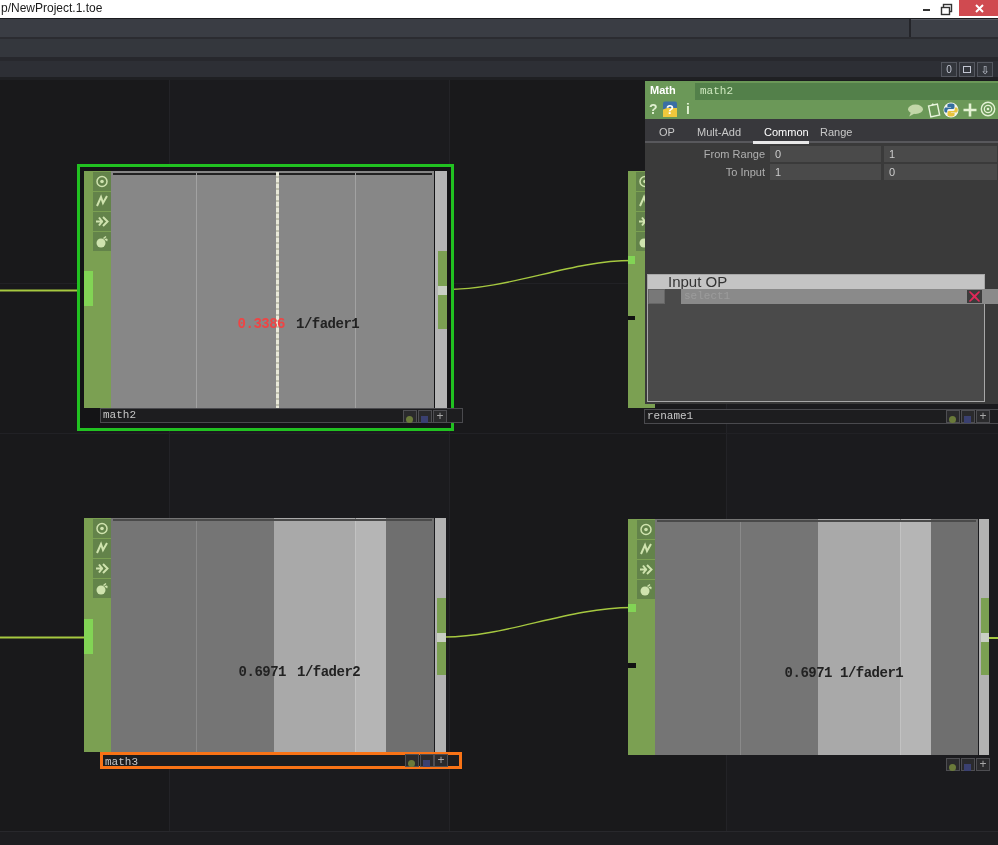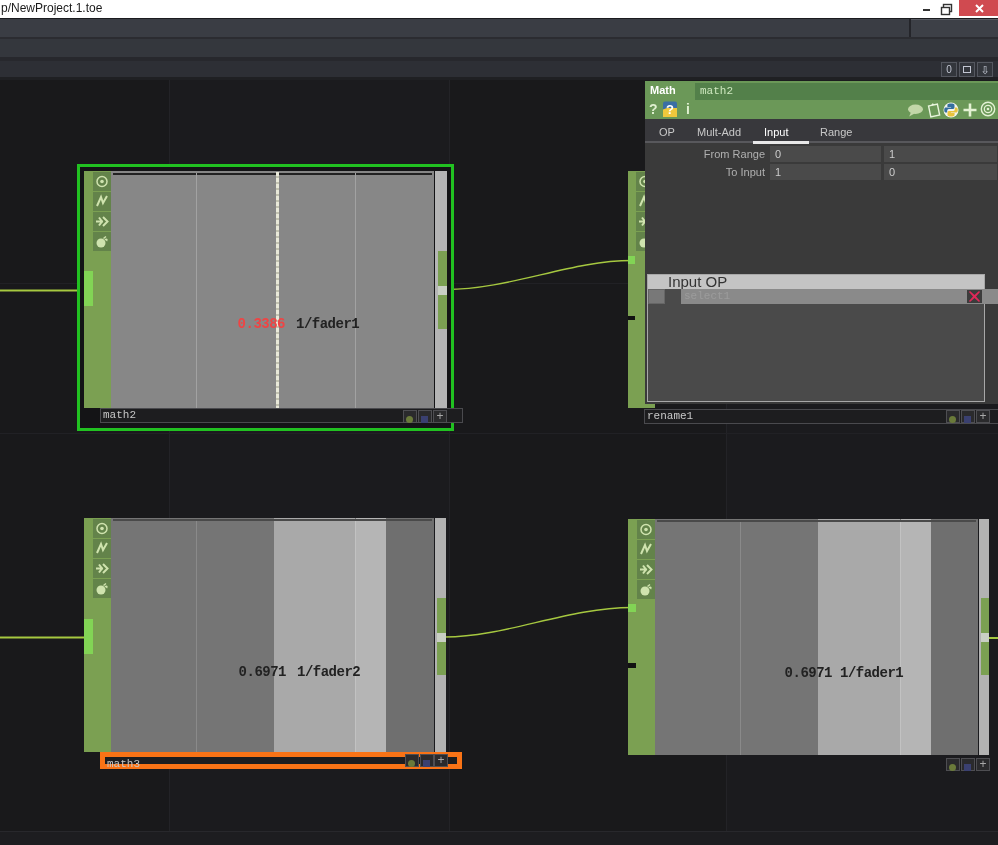--- a/index.html
+++ b/index.html
@@ -129,21 +129,21 @@
     <div class="abs" style="left:302px;top:0;width:48px;height:234px;background:#6f6f6f;"></div>
     <div class="abs" style="left:29px;top:1px;width:319px;height:2px;background:#4a4a4a;"></div>
     <div class="abs mono" style="left:0;top:146px;width:186px;height:14px;font-size:14px;letter-spacing:-0.5px;font-weight:bold;color:#222;text-align:right;">0.6971</div>
     <div class="abs mono" style="left:197px;top:146px;font-size:14px;letter-spacing:-0.5px;font-weight:bold;color:#222;">1/fader2</div>
 
     <div class="abs" style="left:351px;top:0;width:11px;height:234px;background:#b2b2b2;"></div>
     <div class="abs" style="left:353px;top:80px;width:9px;height:35px;background:#7ba052;"></div>
     <div class="abs" style="left:353px;top:115px;width:9px;height:9px;background:#c9cfc4;"></div>
     <div class="abs" style="left:353px;top:124px;width:9px;height:33px;background:#7ba052;"></div>
 
-    <div class="abs mono" style="left:0;top:234px;width:362px;height:17px;background:#1d1d1f;border:5px solid #f97316;color:#c8c8c8;font-size:11px;line-height:15px;padding-left:2px;">math3</div>
+    <div class="abs mono" style="left:0;top:234px;width:362px;height:17px;background:#1d1d1f;border:3px solid #f97316;color:#c8c8c8;font-size:11px;line-height:15px;padding-left:2px;">math3</div>
     <div class="nbar-btn" style="left:321px;top:236px;"><svg width="11" height="11">
           <circle cx="5.5" cy="5.5" r="3.5" fill="#6a7a3a"></circle>
         </svg></div>
     <div class="nbar-btn" style="left:336px;top:236px;"><svg width="11" height="11">
           <rect x="2" y="2" width="7" height="7" fill="#3a4070"></rect>
         </svg></div>
     <div class="nbar-btn" style="left:350px;top:236px;color:#a8a8a8;font-size:12px;line-height:10px;text-align:center;">+</div>
   </div>
 
   <div class="abs" id="n-rename1" style="left:628px;top:171px;width:362px;height:252px;">
@@ -250,21 +250,21 @@
       <path d="M8 1.5 V14.5 M1.5 8 H14.5" stroke="#e4f2d4" stroke-width="2.6"></path>
     </svg>
     <svg class="abs" style="left:335px;top:20px;" width="16" height="16" viewBox="0 0 16 16">
       <circle cx="8" cy="8" r="6.7" fill="none" stroke="#e4f2d4" stroke-width="1.4"></circle>
       <circle cx="8" cy="8" r="3.7" fill="none" stroke="#e4f2d4" stroke-width="1.3"></circle>
       <circle cx="8" cy="8" r="1.3" fill="#e4f2d4"></circle>
     </svg>
     <div class="abs" style="left:0;top:38px;width:353px;height:24px;background:#38383c;border-bottom:2px solid #58585c;"></div>
     <div class="abs" style="left:14px;top:45px;font-size:11px;color:#c8c8c8;">OP</div>
     <div class="abs" style="left:52px;top:45px;font-size:11px;color:#c8c8c8;">Mult-Add</div>
-    <div class="abs" style="left:119px;top:45px;font-size:11px;color:#fff;">Input</div>
+    <div class="abs" style="left:119px;top:45px;font-size:11px;color:#fff;">Common</div>
     <div class="abs" style="left:108px;top:60px;width:56px;height:3px;background:#e8e8e8;"></div>
     <div class="abs" style="left:175px;top:45px;font-size:11px;color:#c8c8c8;">Range</div>
     <div class="abs" style="left:20px;top:67px;width:100px;height:14px;font-size:11px;color:#b0b0b0;text-align:right;white-space:nowrap;">From Range</div>
     <div class="abs" style="left:125px;top:65px;width:111px;height:16px;background:#4a4a4a;color:#ccc;font-size:11px;line-height:16px;padding-left:5px;">0</div>
     <div class="abs" style="left:239px;top:65px;width:113px;height:16px;background:#4a4a4a;color:#ccc;font-size:11px;line-height:16px;padding-left:5px;">1</div>
     <div class="abs" style="left:20px;top:85px;width:100px;height:14px;font-size:11px;color:#b0b0b0;text-align:right;white-space:nowrap;">To Input</div>
     <div class="abs" style="left:125px;top:83px;width:111px;height:16px;background:#4a4a4a;color:#ccc;font-size:11px;line-height:16px;padding-left:5px;">1</div>
     <div class="abs" style="left:239px;top:83px;width:113px;height:16px;background:#4a4a4a;color:#ccc;font-size:11px;line-height:16px;padding-left:5px;">0</div>
     <div class="abs" style="left:2px;top:193px;width:338px;height:128px;border:1px solid #a8a8a8;background:#4a4a4a;">
       <div class="abs" style="left:0;top:0;width:336px;height:14px;background:#c4c4c4;color:#333;font-size:15px;line-height:14px;padding-left:20px;">Input OP</div>

